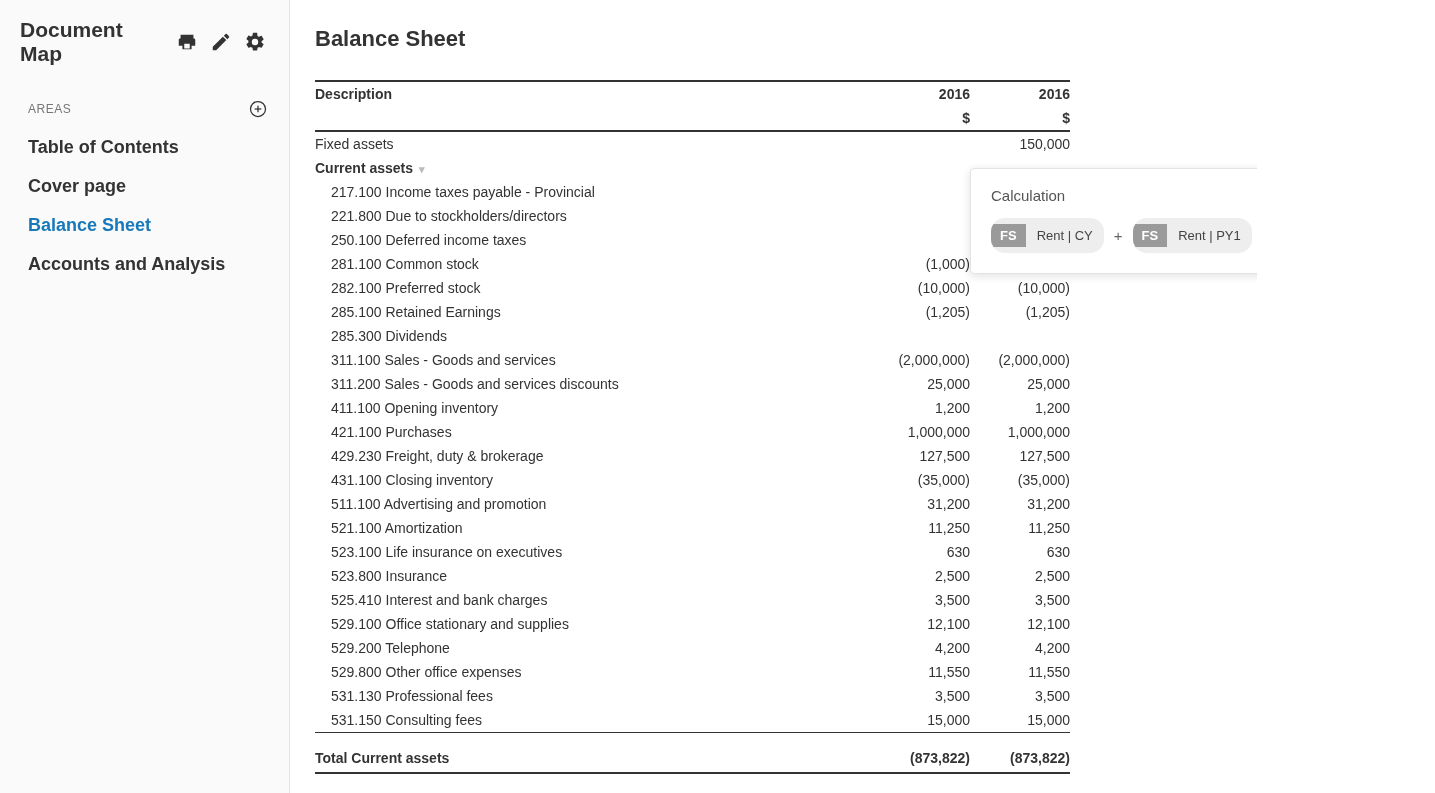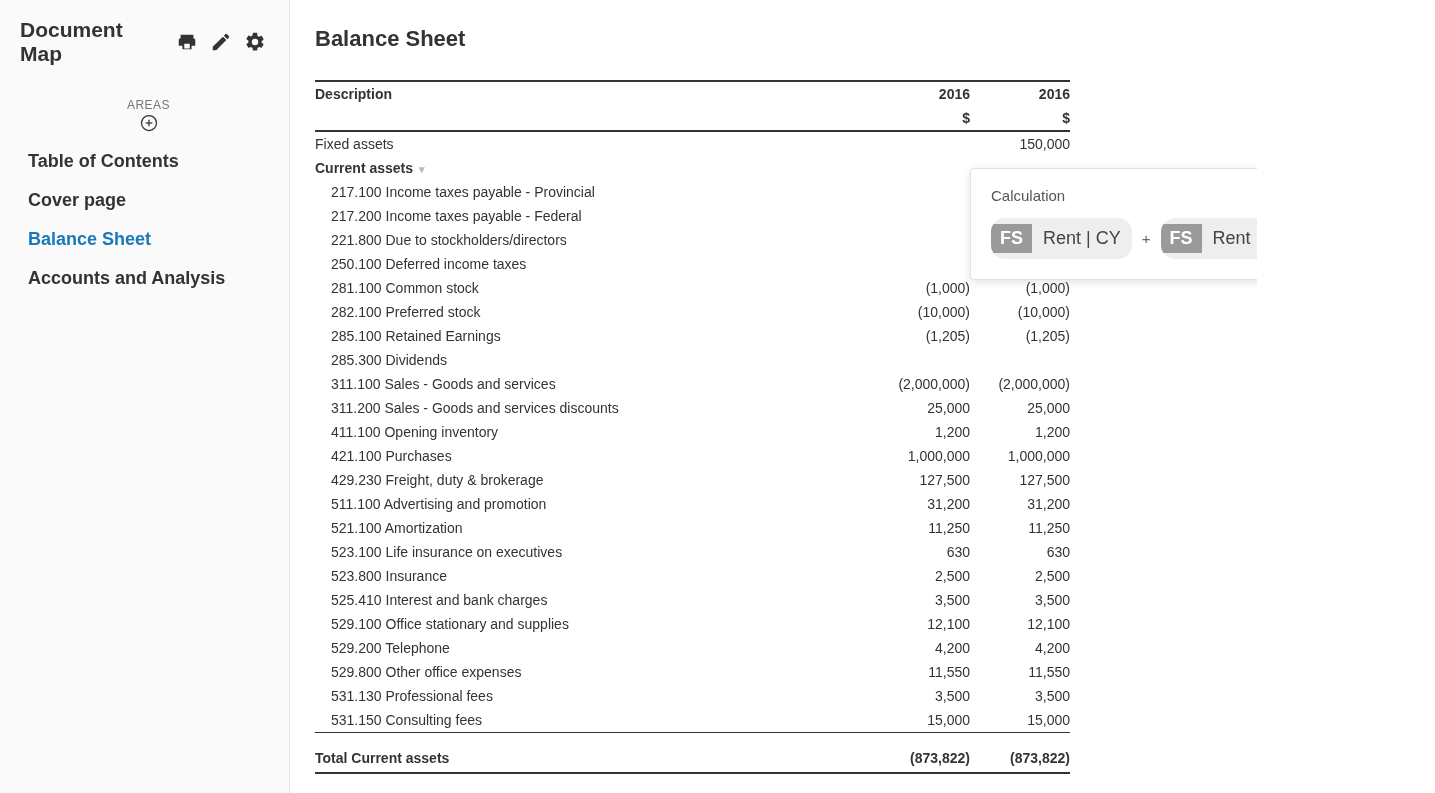--- a/index.html
+++ b/index.html
@@ -5,21 +5,21 @@
 * { box-sizing: border-box; margin: 0; padding: 0; }
 body { font-family: "Segoe UI", Arial, sans-serif; color: #333; background: #fff; }
 .app { display: flex; height: 793px; width: 1257px; }
 
 
 .sidebar { width: 290px; background: #fafafa; border-right: 1px solid #e5e5e5; padding: 18px 0 0 0; }
 .sidebar-header { display: flex; align-items: center; padding: 0 20px 18px 20px; }
 .sidebar-title { font-size: 21px; font-weight: 700; color: #333; flex: 1; }
 .icon-btn { width: 28px; height: 28px; display: flex; align-items: center; justify-content: center; cursor: pointer; color: #333; margin-left: 6px; }
 .icon-btn svg { width: 22px; height: 22px; fill: currentColor; }
-.areas-header { display: flex; align-items: center; padding: 14px 20px 8px 28px; flex-direction: column; }
+.areas-header { display: flex; align-items: center; padding: 14px 20px 8px 28px; }
 .areas-label { font-size: 12px; color: #777; letter-spacing: 0.5px; flex: 1; }
 .add-btn { width: 22px; height: 22px; display:flex; align-items:center; justify-content:center; cursor:pointer; color:#333; }
 .add-btn svg { width:20px; height:20px; fill:none; stroke:currentColor; stroke-width:1.5; }
 .nav-item { padding: 9px 20px 9px 28px; font-size: 18px; color: #333; cursor: pointer; font-weight:700; }
 .nav-item.active { color: #1779ba; }
 
 
 .main { flex: 1; padding: 22px 40px 0 25px; overflow: auto; position: relative; }
 .page-title { font-size: 22px; font-weight: 700; color: #333; margin: 4px 0 28px 0; }
 .table { width: 755px; border-collapse: collapse; }
@@ -32,21 +32,21 @@
 .table td.sub { padding-left: 16px; }
 .section-row td { font-weight: 700; }
 .expand-icon { display:inline-block; margin-left: 6px; color: #bbb; font-size: 11px; }
 .total-row td { font-weight: 700; border-top: 1px solid #333; border-bottom: 2px solid #333; padding-top:17px; padding-bottom:6px; }
 
 
 .popup { position: absolute; left: 680px; top: 168px; width: 740px; background: #fff; border: 1px solid #e3e3e3; border-radius: 4px; box-shadow: 0 2px 10px rgba(0,0,0,.12); padding: 18px 20px 20px 20px; }
 .popup::before { content:""; position:absolute; top:-8px; right: 355px; width:14px; height:14px; background:#fff; border-left:1px solid #e3e3e3; border-top:1px solid #e3e3e3; transform: rotate(45deg); }
 .popup-title { font-size: 15px; color: #555; margin-bottom: 14px; }
 .pill-row { display:flex; align-items:center; gap: 8px; }
-.pill { display:flex; align-items:center; border-radius: 14px; overflow:hidden; font-size: 18px; background:#eeeeee; }
+.pill { display:flex; align-items:center; border-radius: 14px; overflow:hidden; font-size: 13px; background:#eeeeee; }
 .pill-tag { background:#9a9a9a; color:#fff; padding: 4px 9px; font-weight:600; }
 .pill-text { padding: 10px 11px; color:#444; }
 .op { font-size: 15px; color:#666; padding: 0 2px; }
 .pill-num { background:#eeeeee; border-radius:14px; padding: 4px 12px; font-size:13px; color:#444; }
 </style>
 </head>
 <body>
 
 <div class="app">
   <div class="sidebar">
@@ -110,25 +110,20 @@
             <td class="desc">Current assets<span class="expand-icon">▾</span></td>
             <td class="num"></td>
             <td class="num"></td>
           </tr>
           <tr>
             <td class="sub">217.100 Income taxes payable - Provincial</td>
             <td class="num"></td>
             <td class="num"></td>
           </tr>
           <tr>
-            <td class="sub">217.200 Income taxes payable - Federal</td>
-            <td class="num"></td>
-            <td class="num"></td>
-          </tr>
-          <tr>
             <td class="sub">221.800 Due to stockholders/directors</td>
             <td class="num"></td>
             <td class="num"></td>
           </tr>
           <tr>
             <td class="sub">250.100 Deferred income taxes</td>
             <td class="num"></td>
             <td class="num"></td>
           </tr>
           <tr>
@@ -168,20 +163,25 @@
           </tr>
           <tr>
             <td class="sub">421.100 Purchases</td>
             <td class="num">1,000,000</td>
             <td class="num">1,000,000</td>
           </tr>
           <tr>
             <td class="sub">429.230 Freight, duty &amp; brokerage</td>
             <td class="num">127,500</td>
             <td class="num">127,500</td>
+          </tr>
+          <tr>
+            <td class="sub">431.100 Closing inventory</td>
+            <td class="num">(35,000)</td>
+            <td class="num">(35,000)</td>
           </tr>
           <tr>
             <td class="sub">511.100 Advertising and promotion</td>
             <td class="num">31,200</td>
             <td class="num">31,200</td>
           </tr>
           <tr>
             <td class="sub">521.100 Amortization</td>
             <td class="num">11,250</td>
             <td class="num">11,250</td>

